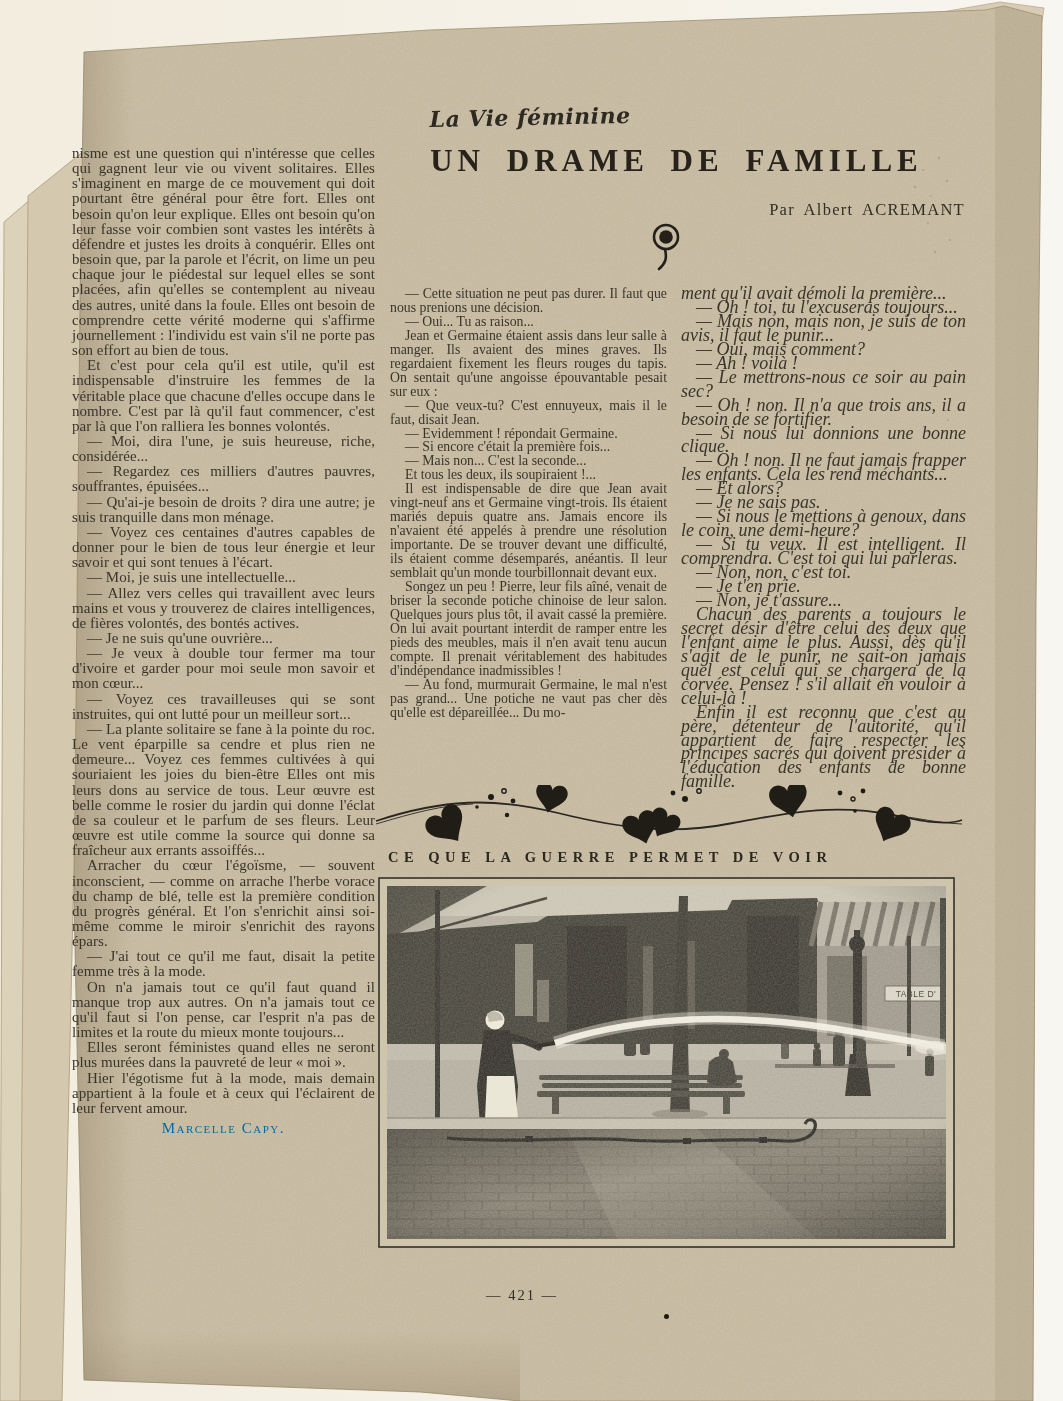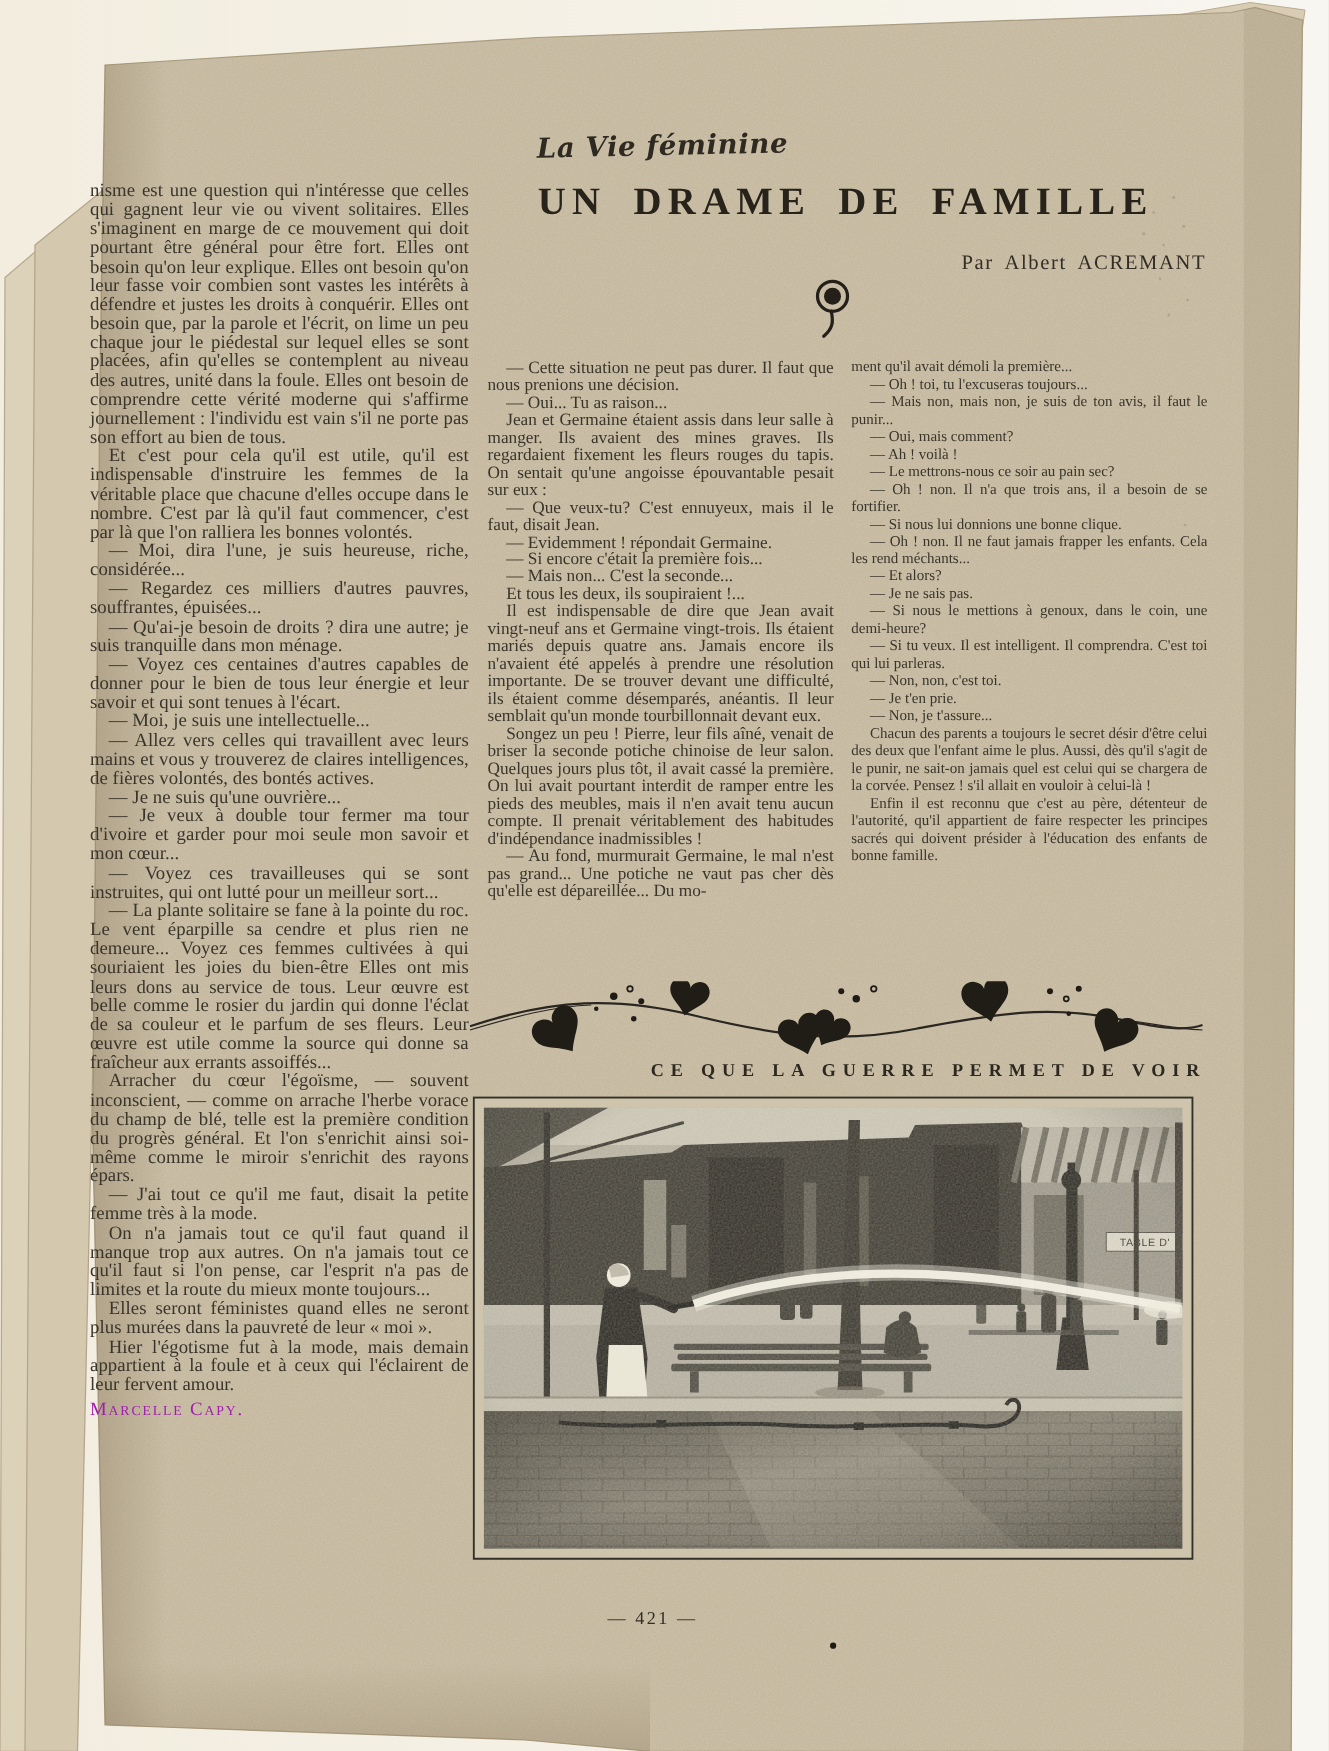--- a/index.html
+++ b/index.html
@@ -18,26 +18,26 @@
   .byline{position:absolute;left:388px;top:200px;width:577px;text-align:right;
           font-size:16.5px;letter-spacing:1.3px;word-spacing:4px;color:#332e25;}
   .ornament{position:absolute;left:645px;top:222px;}
 
   .col{position:absolute;text-align:justify;}
   .col p{margin:0;text-indent:15px;text-align:justify;}
   .flush-first p:first-child{text-indent:0;}
   .col-left{left:72px;top:146px;width:303px;font-size:15px;line-height:15.15px;
             letter-spacing:.05px;}
   .col-mid{left:390px;top:287px;width:277px;font-size:13.8px;line-height:13.95px;}
-  .col-right{left:681px;top:287px;width:285px;font-size:12px;line-height:13.95px;}
-  .signature{padding-right:90px;margin-top:5px;font-size:15px;
-             font-variant:small-caps;letter-spacing:1.5px;color:#a21caf;}
+  .col-right{left:681px;top:287px;width:285px;font-size:18px;line-height:13.95px;font-style:italic;}
+  .signature{text-align:right;padding-right:90px;margin-top:5px;font-size:15px;
+             font-variant:small-caps;letter-spacing:1.5px;color:#0369a1;}
 
   .divider{position:absolute;left:373px;top:785px;}
-  .section-heading{position:absolute;left:388px;top:849px;width:577px;text-align:right;
+  .section-heading{position:absolute;left:388px;top:849px;width:577px;text-align:left;
                    font-weight:bold;font-size:14.5px;letter-spacing:5.5px;color:#2c2820;}
   .photo{position:absolute;left:378px;top:877px;margin:0;}
   .caption{position:absolute;left:388px;top:1262px;width:560px;text-align:center;
            font-style:italic;font-size:15px;letter-spacing:.6px;color:#332e25;}
   .page-number{position:absolute;left:448px;top:1287px;width:110px;text-align:right;
                font-size:14.5px;letter-spacing:2px;color:#332e25;}
   .ink-dot{position:absolute;left:664px;top:1314px;width:5px;height:5px;border-radius:50%;
            background:#1d1a15;}
 </style>
 </head>

